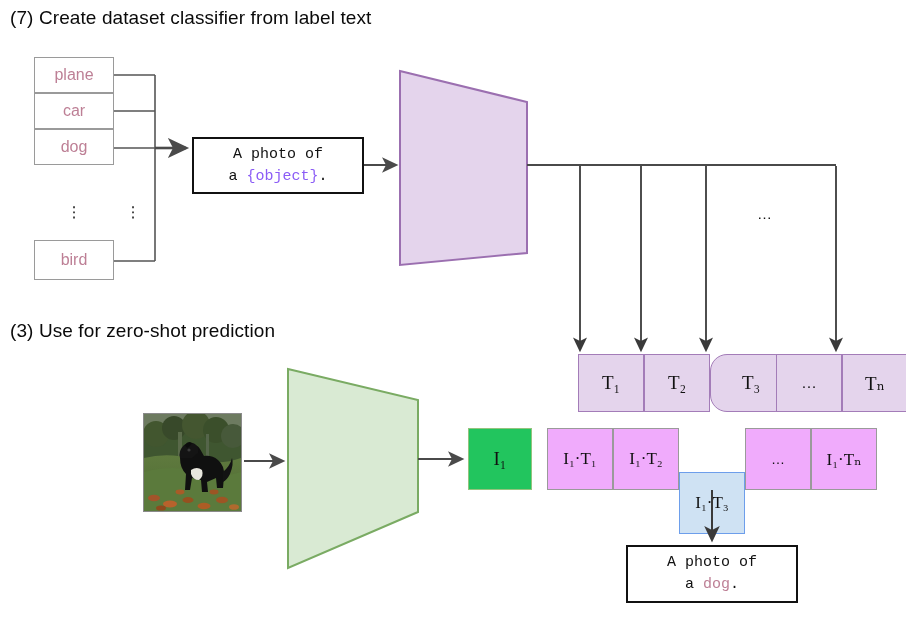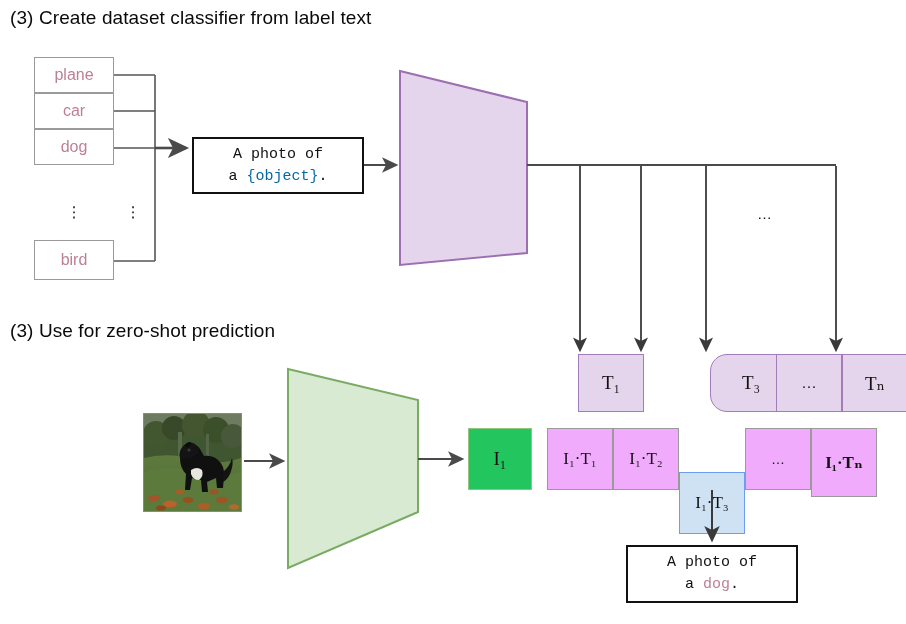--- a/index.html
+++ b/index.html
@@ -19,21 +19,21 @@
   .vdots{position:absolute;font-size:15px;line-height:1;color:#111;
          font-family:"Liberation Sans",sans-serif;
          display:flex;align-items:center;justify-content:center;}
 
   .promptbox{position:absolute;box-sizing:border-box;background:#fff;
              border:2px solid #111;
              font-family:"Liberation Mono","DejaVu Sans Mono",monospace;
              font-size:15px;color:#111;line-height:22px;
              display:flex;flex-direction:column;align-items:center;
              justify-content:center;}
-  .promptbox .pink{color:#0369a1;}
+  .promptbox .pink{color:#8b5cf6;}
 
   .enc-label{position:absolute;font-family:"Liberation Sans",sans-serif;
              font-size:16px;color:#000;text-align:center;line-height:20px;
              white-space:nowrap;}
 
   .cell{position:absolute;box-sizing:border-box;
         font-family:"Liberation Serif","DejaVu Serif",serif;
         font-size:19px;color:#111;
         display:flex;align-items:center;justify-content:center;}
   .tcell{background:#e4d4ec;border:1px solid #a37cb8;margin-left:31px;}
@@ -59,21 +59,21 @@
 
   svg.overlay{position:absolute;left:0;top:0;width:906px;height:624px;
               pointer-events:none;}
   .photo{position:absolute;border:1px solid #8a8a8a;box-sizing:border-box;overflow:hidden;}
 </style>
 </head>
 <body>
 
 <div id="stage">
 
-  <div class="heading" style="left:10px;top:7px;">(3) Create dataset classifier from label text</div>
+  <div class="heading" style="left:10px;top:7px;">(7) Create dataset classifier from label text</div>
   <div class="heading" style="left:10px;top:320px;">(3) Use for zero-shot prediction</div>
 
   <div class="labelbox" style="left:34px;top:57px;width:80px;height:36px;">plane</div>
   <div class="labelbox" style="left:34px;top:93px;width:80px;height:36px;">car</div>
   <div class="labelbox" style="left:34px;top:129px;width:80px;height:36px;">dog</div>
   <div class="labelbox" style="left:34px;top:240px;width:80px;height:40px;">bird</div>
 
   <div class="vdots" style="left:66px;top:198px;width:16px;height:26px;">⋮</div>
   <div class="vdots" style="left:125px;top:198px;width:16px;height:26px;">⋮</div>
 
@@ -132,33 +132,34 @@
       <ellipse cx="60" cy="92" rx="6.5" ry="3.2" fill="#ad5d25"></ellipse>
       <ellipse cx="78" cy="86" rx="6" ry="3.2" fill="#9d5524"></ellipse>
       <ellipse cx="90" cy="93" rx="5" ry="2.8" fill="#b06a2e"></ellipse>
       <ellipse cx="17" cy="94" rx="5" ry="2.6" fill="#8e4a1d"></ellipse>
       <ellipse cx="36" cy="78" rx="4.5" ry="2.4" fill="#a85c27"></ellipse>
       <ellipse cx="70" cy="78" rx="4.5" ry="2.4" fill="#9c5524"></ellipse>
     </svg>
   </div>
 
   <div class="cell tcell" style="left:547px;top:354px;width:66px;height:58px;">T₁</div>
+  <div class="cell tcell" style="left:613px;top:354px;width:66px;height:58px;">T₂</div>
   <div class="cell tcell" style="left:679px;top:354px;width:82px;height:58px;border-radius:17px;">T₃</div>
   <div class="cell tcell blank" style="left:745px;top:354px;width:66px;height:58px;">…</div>
   <div class="cell tcell" style="left:811px;top:354px;width:66px;height:58px;">Tₙ</div>
 
   <div class="dotsT" style="left:757px;top:205px;">…</div>
 
   <div class="ibox" style="left:468px;top:428px;width:64px;height:62px;">I₁</div>
 
   <div class="cell scell" style="left:547px;top:428px;width:66px;height:62px;">I₁·T₁</div>
   <div class="cell scell" style="left:613px;top:428px;width:66px;height:62px;">I₁·T₂</div>
   <div class="cell scell hl" style="left:679px;top:428px;width:66px;height:62px;margin-top:44px;">I₁·T₃</div>
   <div class="cell scell blank" style="left:745px;top:428px;width:66px;height:62px;">…</div>
-  <div class="cell scell" style="left:811px;top:428px;width:66px;height:69px;font-weight:bold;">I₁·Tₙ</div>
+  <div class="cell scell" style="left:811px;top:428px;width:66px;height:62px;">I₁·Tₙ</div>
 
   <div class="outbox" style="left:626px;top:545px;width:172px;height:58px;">
     <div>A photo of</div>
     <div>
       <span>a </span><span class="pink">dog</span><span>.</span>
     </div>
   </div>
 
   <svg class="overlay">
     <defs>

